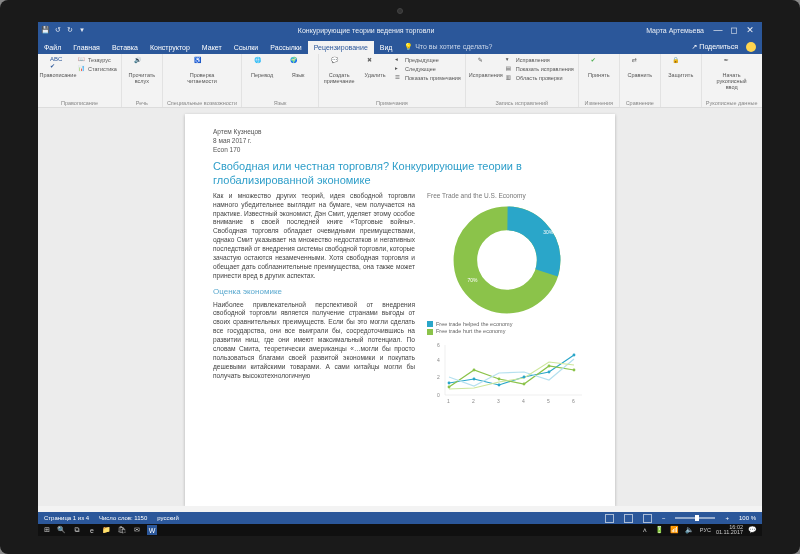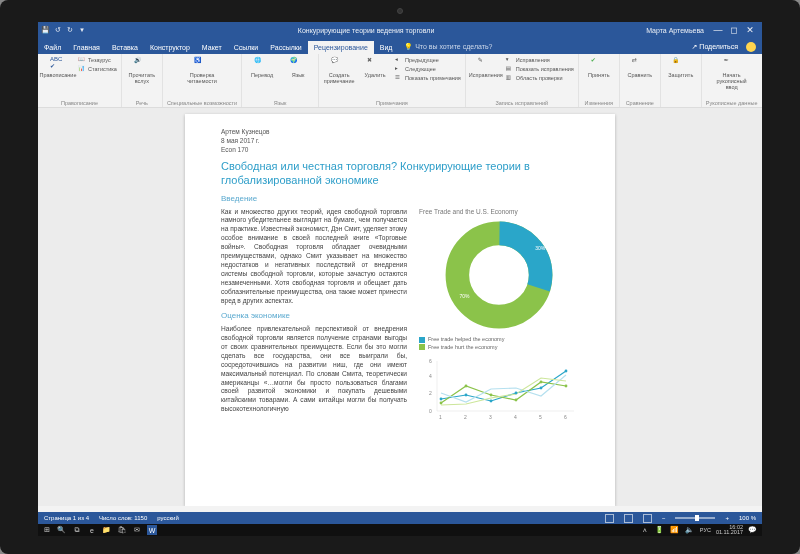--- a/index.html
+++ b/index.html
@@ -28,21 +28,21 @@
   .group .controls { display: flex; gap: 4px; align-items: flex-start; flex: 1; }
   .group .label { font-size: 5.5px; color: #888; text-align: center; margin-top: 1px; }
   .big { display: flex; flex-direction: column; align-items: center; gap: 1px; width: 32px; }
   .big .ico { width: 16px; height: 16px; }
   .big .txt { font-size: 5.5px; color: #555; text-align: center; line-height: 1.05; }
   .small-col { display: flex; flex-direction: column; gap: 1px; }
   .small-row { display:flex; align-items:center; gap:2px; font-size:5.5px; color:#555; line-height:1.1; white-space:nowrap;}
   .small-row .sico{width:8px;height:8px;}
   
   .docarea { position: absolute; top: 86px; bottom: 30px; left: 0; right: 0; background: #ececec; display:flex; justify-content:center; overflow:hidden;}
-  .page { background:#fff; width: 430px; margin-top:6px; box-shadow: 0 1px 3px rgba(0,0,0,.25); padding: 14px 36px; font-size: 7px; color:#333; line-height:1.35; position:relative;}
+  .page { background:#fff; width: 430px; margin-top:6px; box-shadow: 0 1px 3px rgba(0,0,0,.25); padding: 14px 28px; font-size: 7px; color:#333; line-height:1.35; position:relative;}
   .meta { font-size:6.5px; color:#555; }
   .h1 { color:#2e9ec9; font-size:11px; font-weight:400; margin:6px 0 4px 0; line-height:1.25;}
   .h2 { color:#5aa9cf; font-size:8px; margin:6px 0 3px 0;}
   .body { color:#444; font-size:6.6px; text-align:justify;}
   .twocol { display:flex; gap:12px; }
   .col-l { flex:1; }
   .col-r { width:160px; }
   .chart-title { font-size:6.5px; color:#777; margin-bottom:4px;}
   .donut { position:relative; width:110px; height:110px; margin:0 auto 6px auto;}
   .donut svg{width:100%;height:100%;}
@@ -247,21 +247,20 @@
         <div class="label">Рукописные данные</div>
       </div>
     </div>
 
     <div class="docarea">
       <div class="page">
         <div class="meta">Артем Кузнецов</div>
         <div class="meta">8 мая 2017 г.</div>
         <div class="meta">Econ 170</div>
         <div class="h1">Свободная или честная торговля? Конкурирующие теории в глобализированной экономике</div>
-        <div class="h2">Введение</div>
         <div class="twocol">
           <div class="col-l">
             <div class="body">Как и множество других теорий, идея свободной торговли намного убедительнее выглядит на бумаге, чем получается на практике. Известный экономист, Дэн Смит, уделяет этому особое внимание в своей последней книге «Торговые войны». Свободная торговля обладает очевидными преимуществами, однако Смит указывает на множество недостатков и негативных последствий от внедрения системы свободной торговли, которые зачастую остаются незамеченными. Хотя свободная торговля и обещает дать соблазнительные преимущества, она также может принести вред в других аспектах.</div>
             <div class="h2">Оценка экономике</div>
             <div class="body">Наиболее привлекательной перспективой от внедрения свободной торговли является получение странами выгоды от своих сравнительных преимуществ. Если бы это могли сделать все государства, они все выиграли бы, сосредоточившись на развитии ниш, где они имеют максимальный потенциал. По словам Смита, теоретически американцы «…могли бы просто пользоваться благами своей развитой экономики и покупать дешевыми китайскими товарами. А сами китайцы могли бы получать высокотехнологичную</div>
           </div>
           <div class="col-r">
             <div class="chart-title">Free Trade and the U.S. Economy</div>
             <div class="donut">
               <svg viewBox="0 0 42 42">

